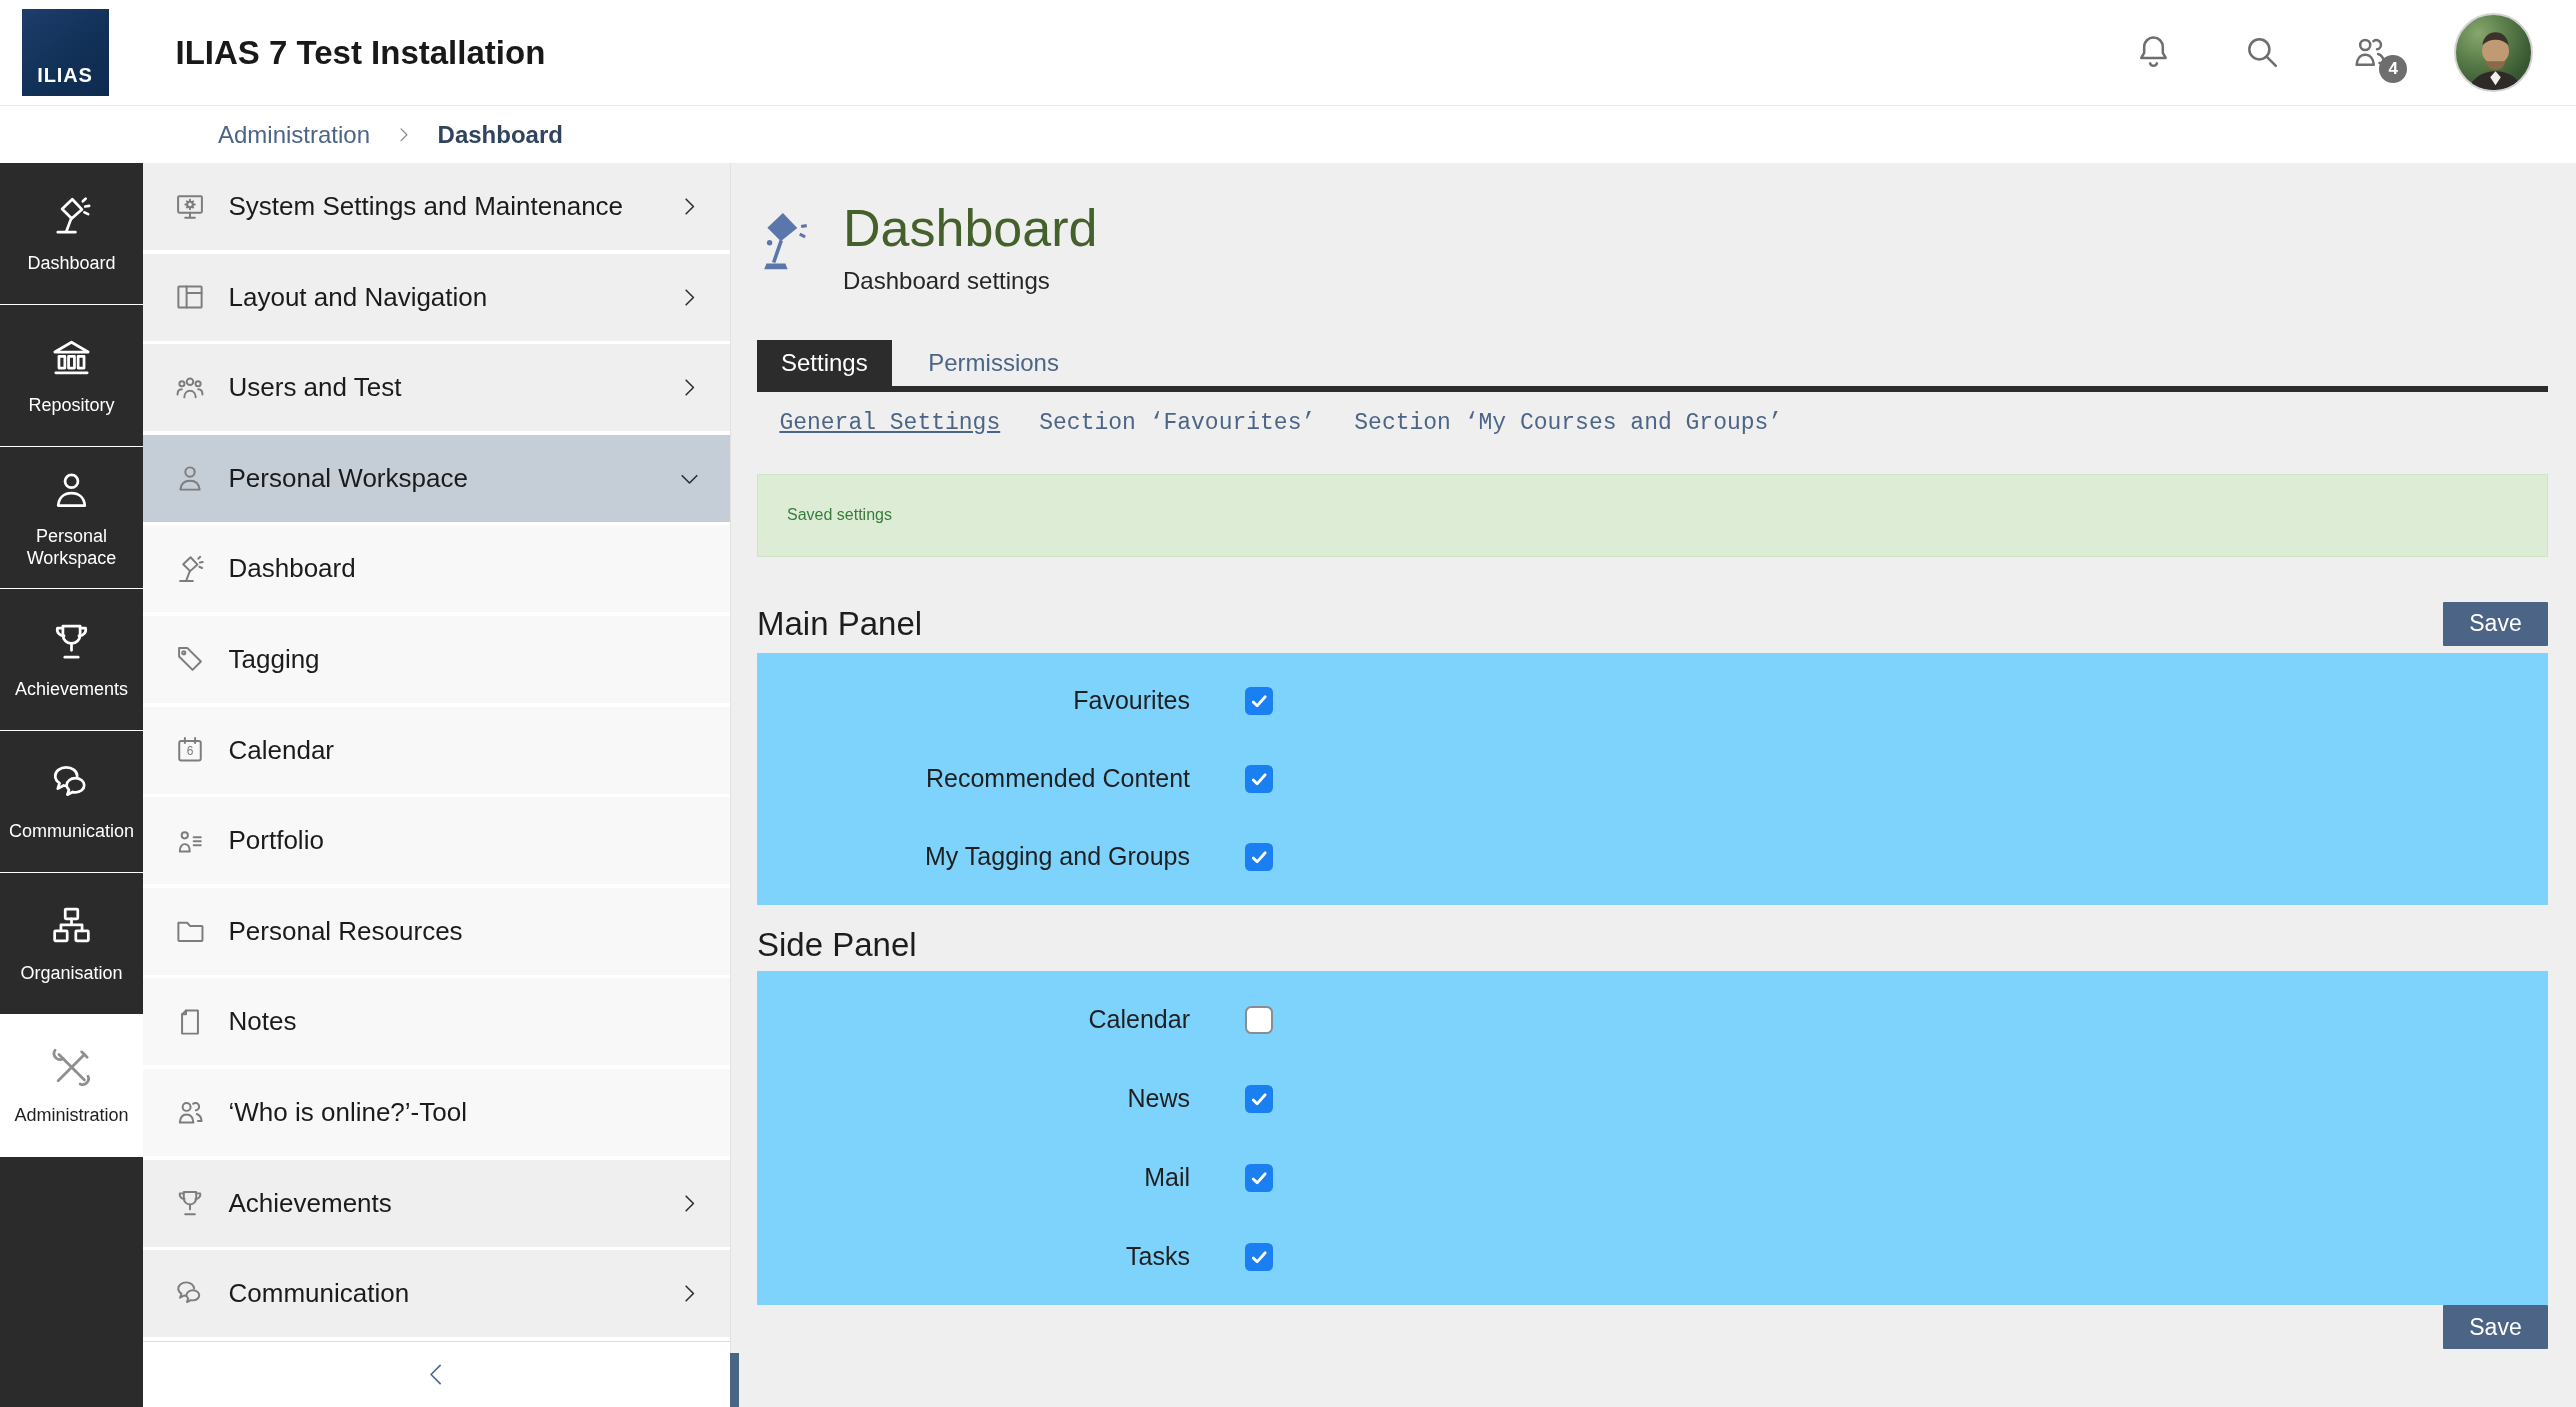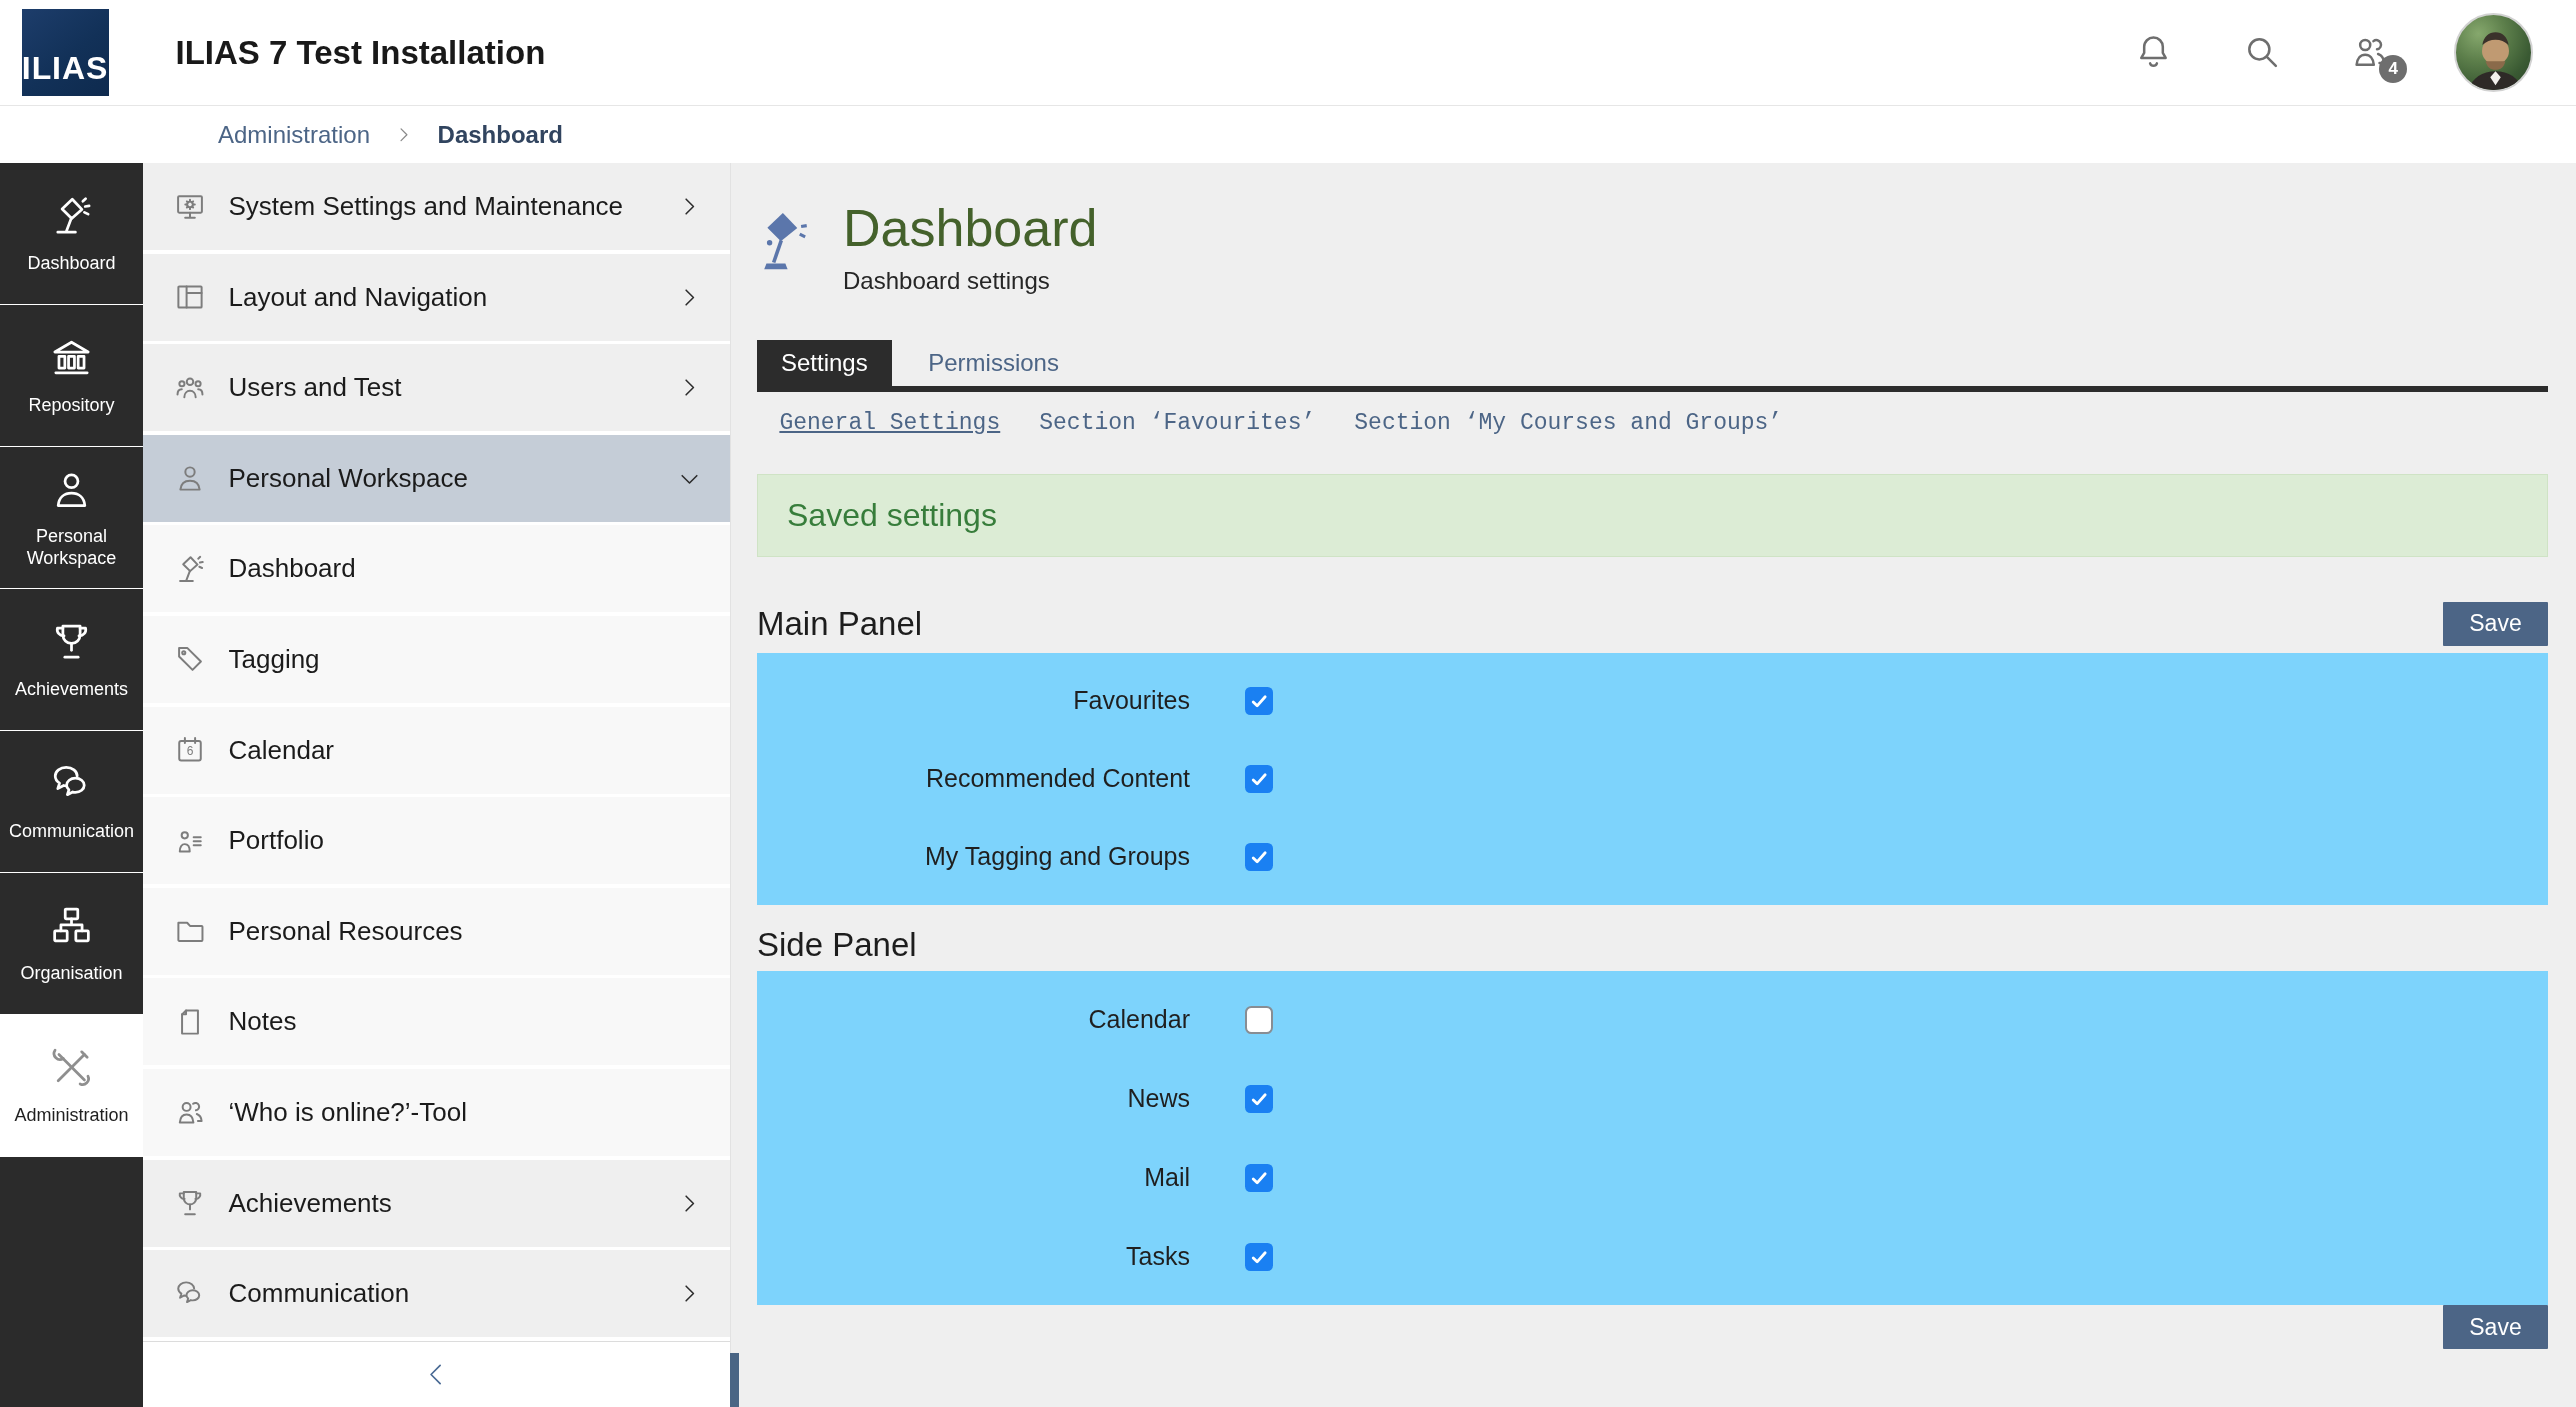--- a/index.html
+++ b/index.html
@@ -3,21 +3,21 @@
 <meta charset="utf-8">
 <style>
   * { margin:0; padding:0; box-sizing:border-box; }
   html,body { width:2576px; height:1408px; }
   body { font-family:"Liberation Sans", sans-serif; background:#efefef; color:#1f1f1f; }
   .app { width:2576px; height:1408px; display:flex; flex-direction:column; overflow:hidden; background:#efefef; }
 
   
   .topbar { height:106px; background:#fff; display:flex; align-items:center; border-bottom:1.8px solid #e6e6e6; flex:0 0 auto; }
   .logo { width:87px; height:87px; margin-left:21.5px; background:linear-gradient(140deg,#1d3d6b 0%,#123158 55%,#0e2a4e 100%);
-          color:#fff; font-weight:bold; font-size:32px; letter-spacing:0.9px; display:flex; align-items:flex-end; justify-content:center; padding-bottom:9px; }
+          color:#fff; font-weight:bold; font-size:20px; letter-spacing:0.9px; display:flex; align-items:flex-end; justify-content:center; padding-bottom:9px; }
   .app-title { margin-left:67px; font-size:33px; font-weight:700; color:#191919; }
   .top-icons { margin-left:auto; display:flex; align-items:center; gap:61px; margin-right:43px; color:#6e6e6e; }
   .top-icon { position:relative; width:47px; height:47px; display:flex; align-items:center; justify-content:center; }
   .top-icon svg { width:43px; height:43px; }
   .badge { position:absolute; right:-14.3px; bottom:-7.2px; width:28px; height:28px; border-radius:50%; background:#6e6e6e; color:#fff;
            font-size:17px; font-weight:bold; display:flex; align-items:center; justify-content:center; }
   .avatar { width:79px; height:79px; border-radius:50%; border:2.7px solid #d2d2d2; overflow:hidden;
             background:radial-gradient(circle at 30% 25%, #86a86d 0%, #5d7f4b 35%, #3a5a33 70%, #2c4529 100%); position:relative; }
   .avatar svg { position:absolute; left:0; top:5.4px; width:79px; height:79px; }
 
@@ -64,21 +64,21 @@
 
   .tabs { margin-top:45px; display:flex; align-items:flex-end; border-bottom:6.3px solid #2c2c2c; }
   .tab { height:46px; display:flex; align-items:center; padding:15px 24px; font-size:24px; cursor:pointer; color:#4c6586; }
   .tab.active { background:#2c2c2c; color:#fff; }
   .tab + .tab { margin-left:12.5px; }
 
   .subtabs { margin-top:18px; padding-left:22.4px; display:flex; gap:39px; font-size:23px; }
   .subtab { color:#4c6586; cursor:pointer;font-family:Liberation Mono, monospace; }
   .subtab.active { text-decoration:underline; }
 
-  .alert-success { margin-top:38px; min-height:83px; background:#dcecd5; border:0.9px solid #cfe3c5; color:#377d3b; font-size:32px;
+  .alert-success { margin-top:38px; min-height:83px; background:#dcecd5; border:0.9px solid #cfe3c5; color:#377d3b; font-size:16px;
                    display:flex; align-items:center; padding-left:29px; }
 
   .section-head { display:flex; justify-content:space-between; align-items:center; }
   .section-head.first { margin-top:45px; }
   .section-head.second { margin-top:21.5px; }
   .section-title { font-size:33px; font-weight:400; color:#1d1d1d; }
   .btn-save { width:105px; height:44px; background:#4c6586; color:#fff; font-size:23px; border:none; display:flex; align-items:center;
               justify-content:center; cursor:pointer; border-radius:0.9px; }
 
   .panel { margin-top:7.2px; background:#7dd3fc; padding:9px 12px; }

